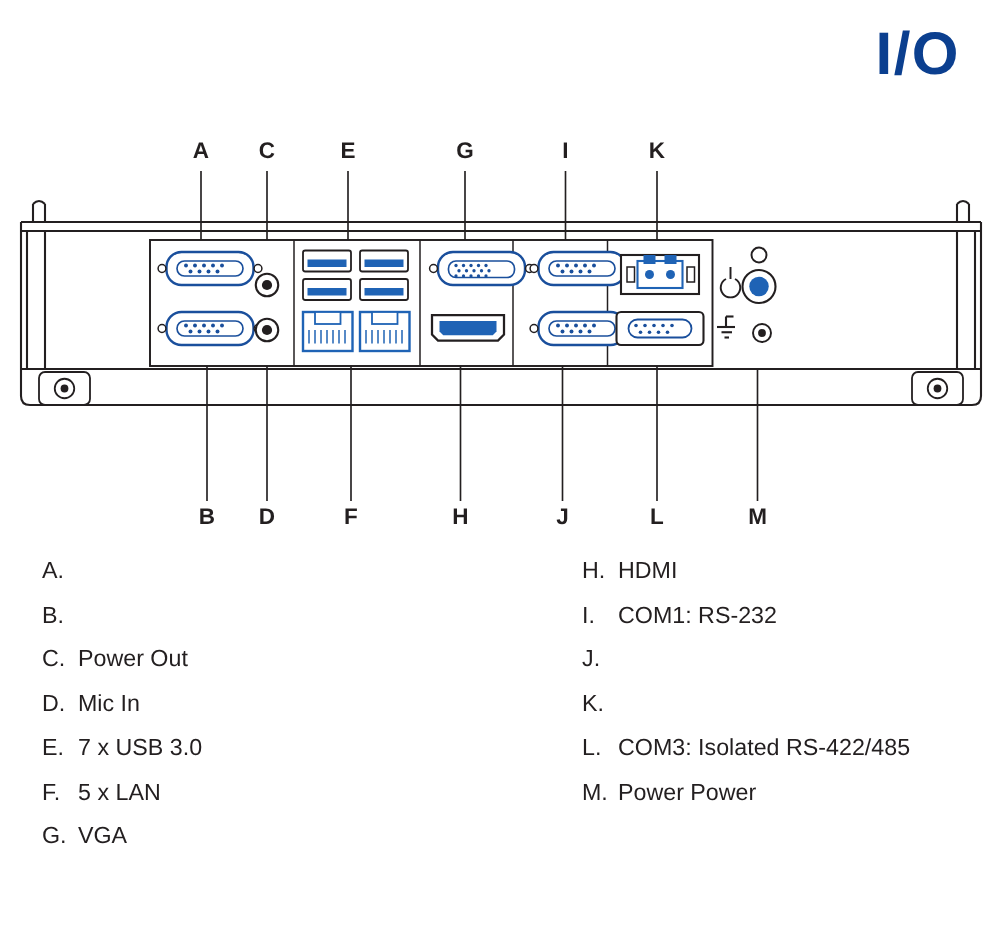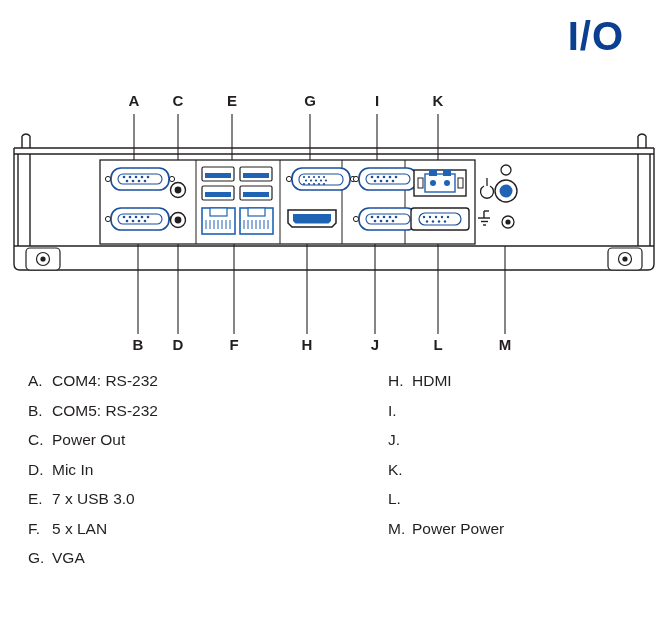--- a/index.html
+++ b/index.html
@@ -12,21 +12,21 @@
     height: 634px;
     font-family: "Liberation Sans", sans-serif;
     color: #231f20;
     position: relative;
     overflow: hidden;
   }
 
   
   #io-title {
     position: absolute;
-    right: 44px;
+    right: 28px;
     top: 14px;
     font-size: 40px;
     font-weight: bold;
     letter-spacing: 1px;
     color: #0b3f8f;
     font-family: "Liberation Sans", sans-serif;
   }
 
   
   #diagram {
@@ -369,25 +369,23 @@
     </g>
 
   </svg>
 </div>
 
 <div id="legend">
 
   <div class="legend-col left">
     <div class="legend-item">
       <span class="legend-key">A.</span>
-      <span class="legend-text">COM4: RS-232</span>
     </div>
     <div class="legend-item">
       <span class="legend-key">B.</span>
-      <span class="legend-text">COM5: RS-232</span>
     </div>
     <div class="legend-item">
       <span class="legend-key">C.</span>
       <span class="legend-text">Power Out</span>
     </div>
     <div class="legend-item">
       <span class="legend-key">D.</span>
       <span class="legend-text">Mic In</span>
     </div>
     <div class="legend-item">
@@ -404,29 +402,31 @@
     </div>
   </div>
 
   <div class="legend-col right">
     <div class="legend-item">
       <span class="legend-key">H.</span>
       <span class="legend-text">HDMI</span>
     </div>
     <div class="legend-item">
       <span class="legend-key">I.</span>
+      <span class="legend-text">COM1: RS-232</span>
     </div>
     <div class="legend-item">
       <span class="legend-key">J.</span>
     </div>
     <div class="legend-item">
       <span class="legend-key">K.</span>
     </div>
     <div class="legend-item">
       <span class="legend-key">L.</span>
+      <span class="legend-text">COM3: Isolated RS-422/485</span>
     </div>
     <div class="legend-item">
       <span class="legend-key">M.</span>
       <span class="legend-text">Power Power</span>
     </div>
   </div>
 
 </div>
 
 </body></html>

